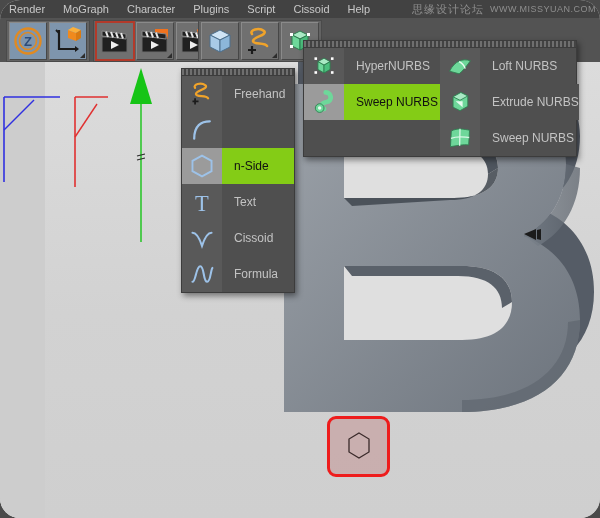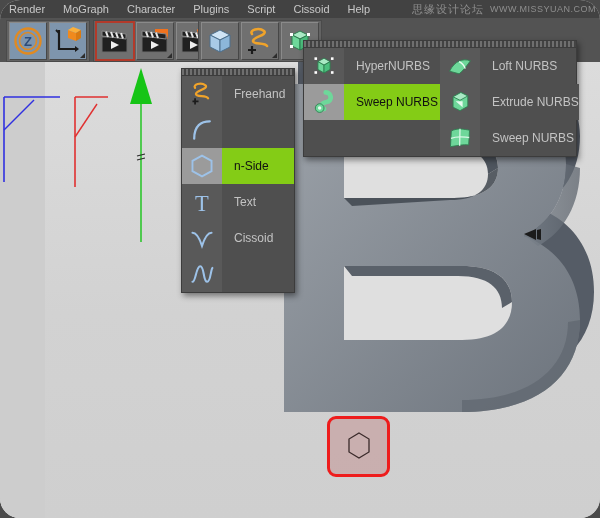--- a/index.html
+++ b/index.html
@@ -291,20 +291,21 @@
       </span>
       <span class="mlabel">Cissoid</span>
     </div>
 
     <div class="mrow">
       <span class="micon">
         <svg width="26" height="26" viewBox="0 0 30 30">
           <path d="M4 24 C8 24 8 6 13 6 C18 6 16 24 21 24 C25 24 25 10 27 8" fill="none" stroke="#9dc2e8" stroke-width="2.4" stroke-linecap="round"></path>
         </svg>
       </span>
+      <span class="mlabel">Formula</span>
     </div>
   </div>
 
   <div class="popup" id="nurbs-menu">
     <div class="grip"></div>
     <div class="ncols">
 
       <div class="ncol">
         <div class="mrow">
           <span class="micon">

